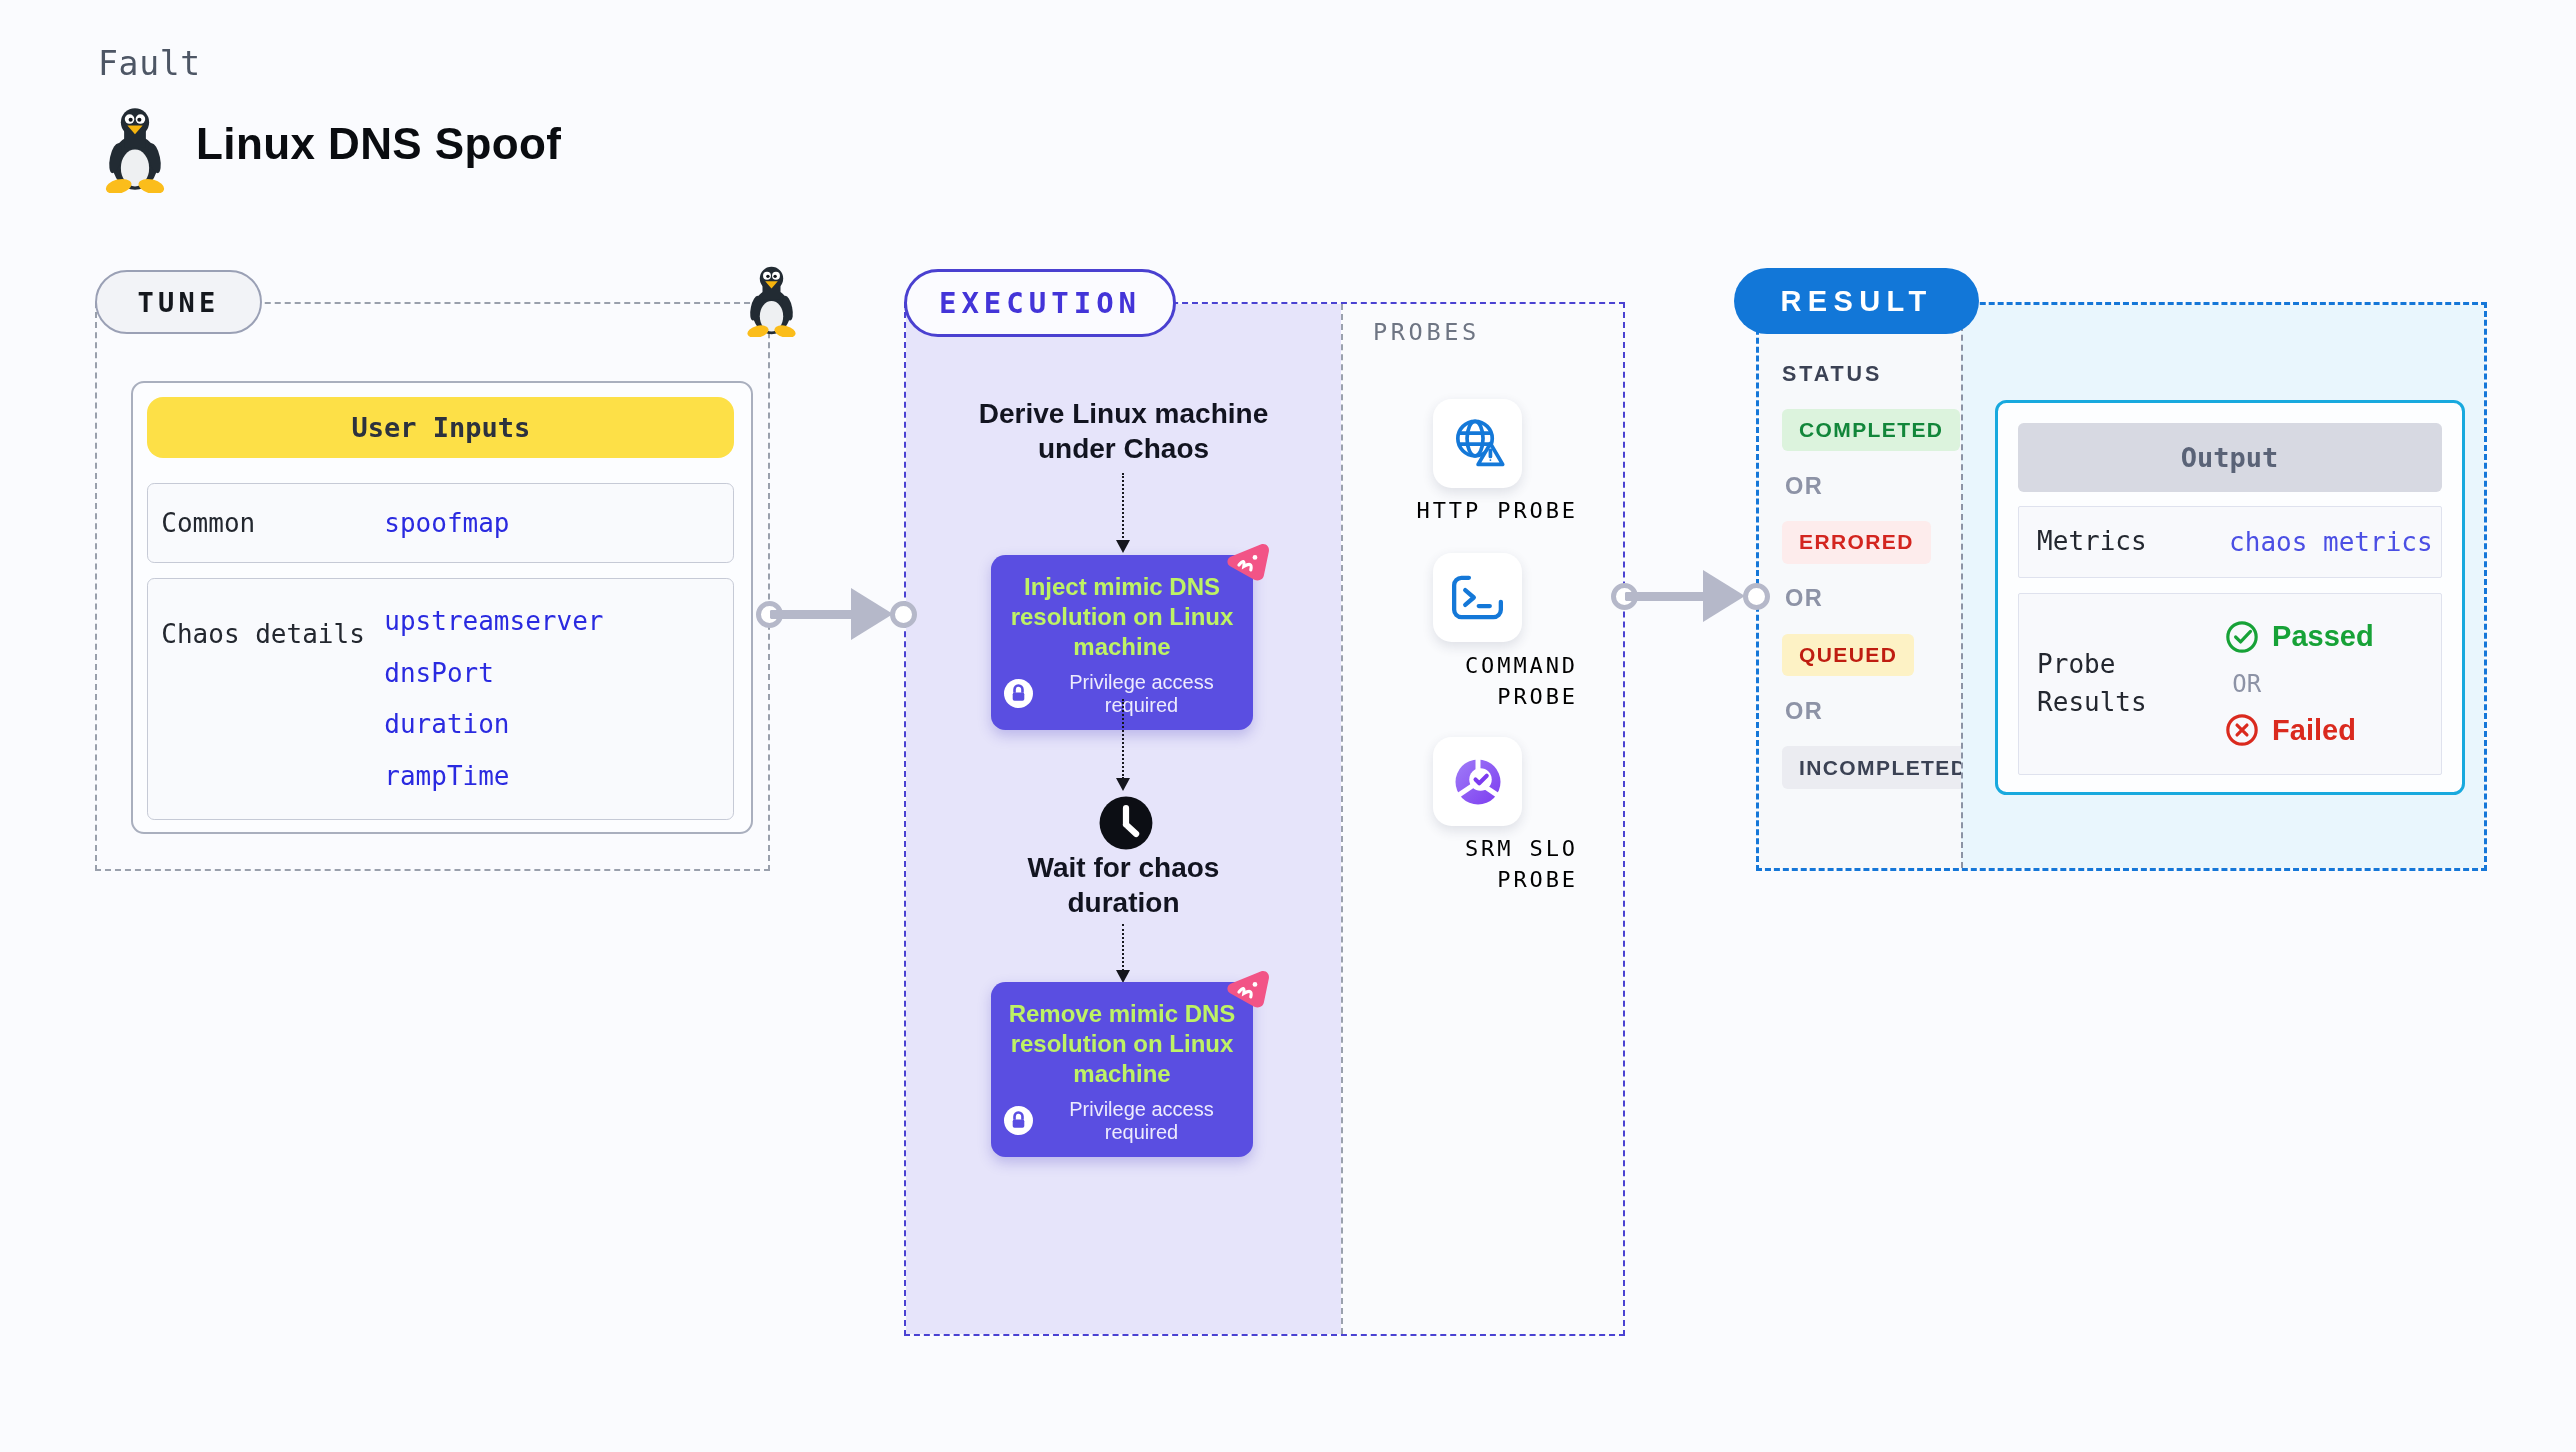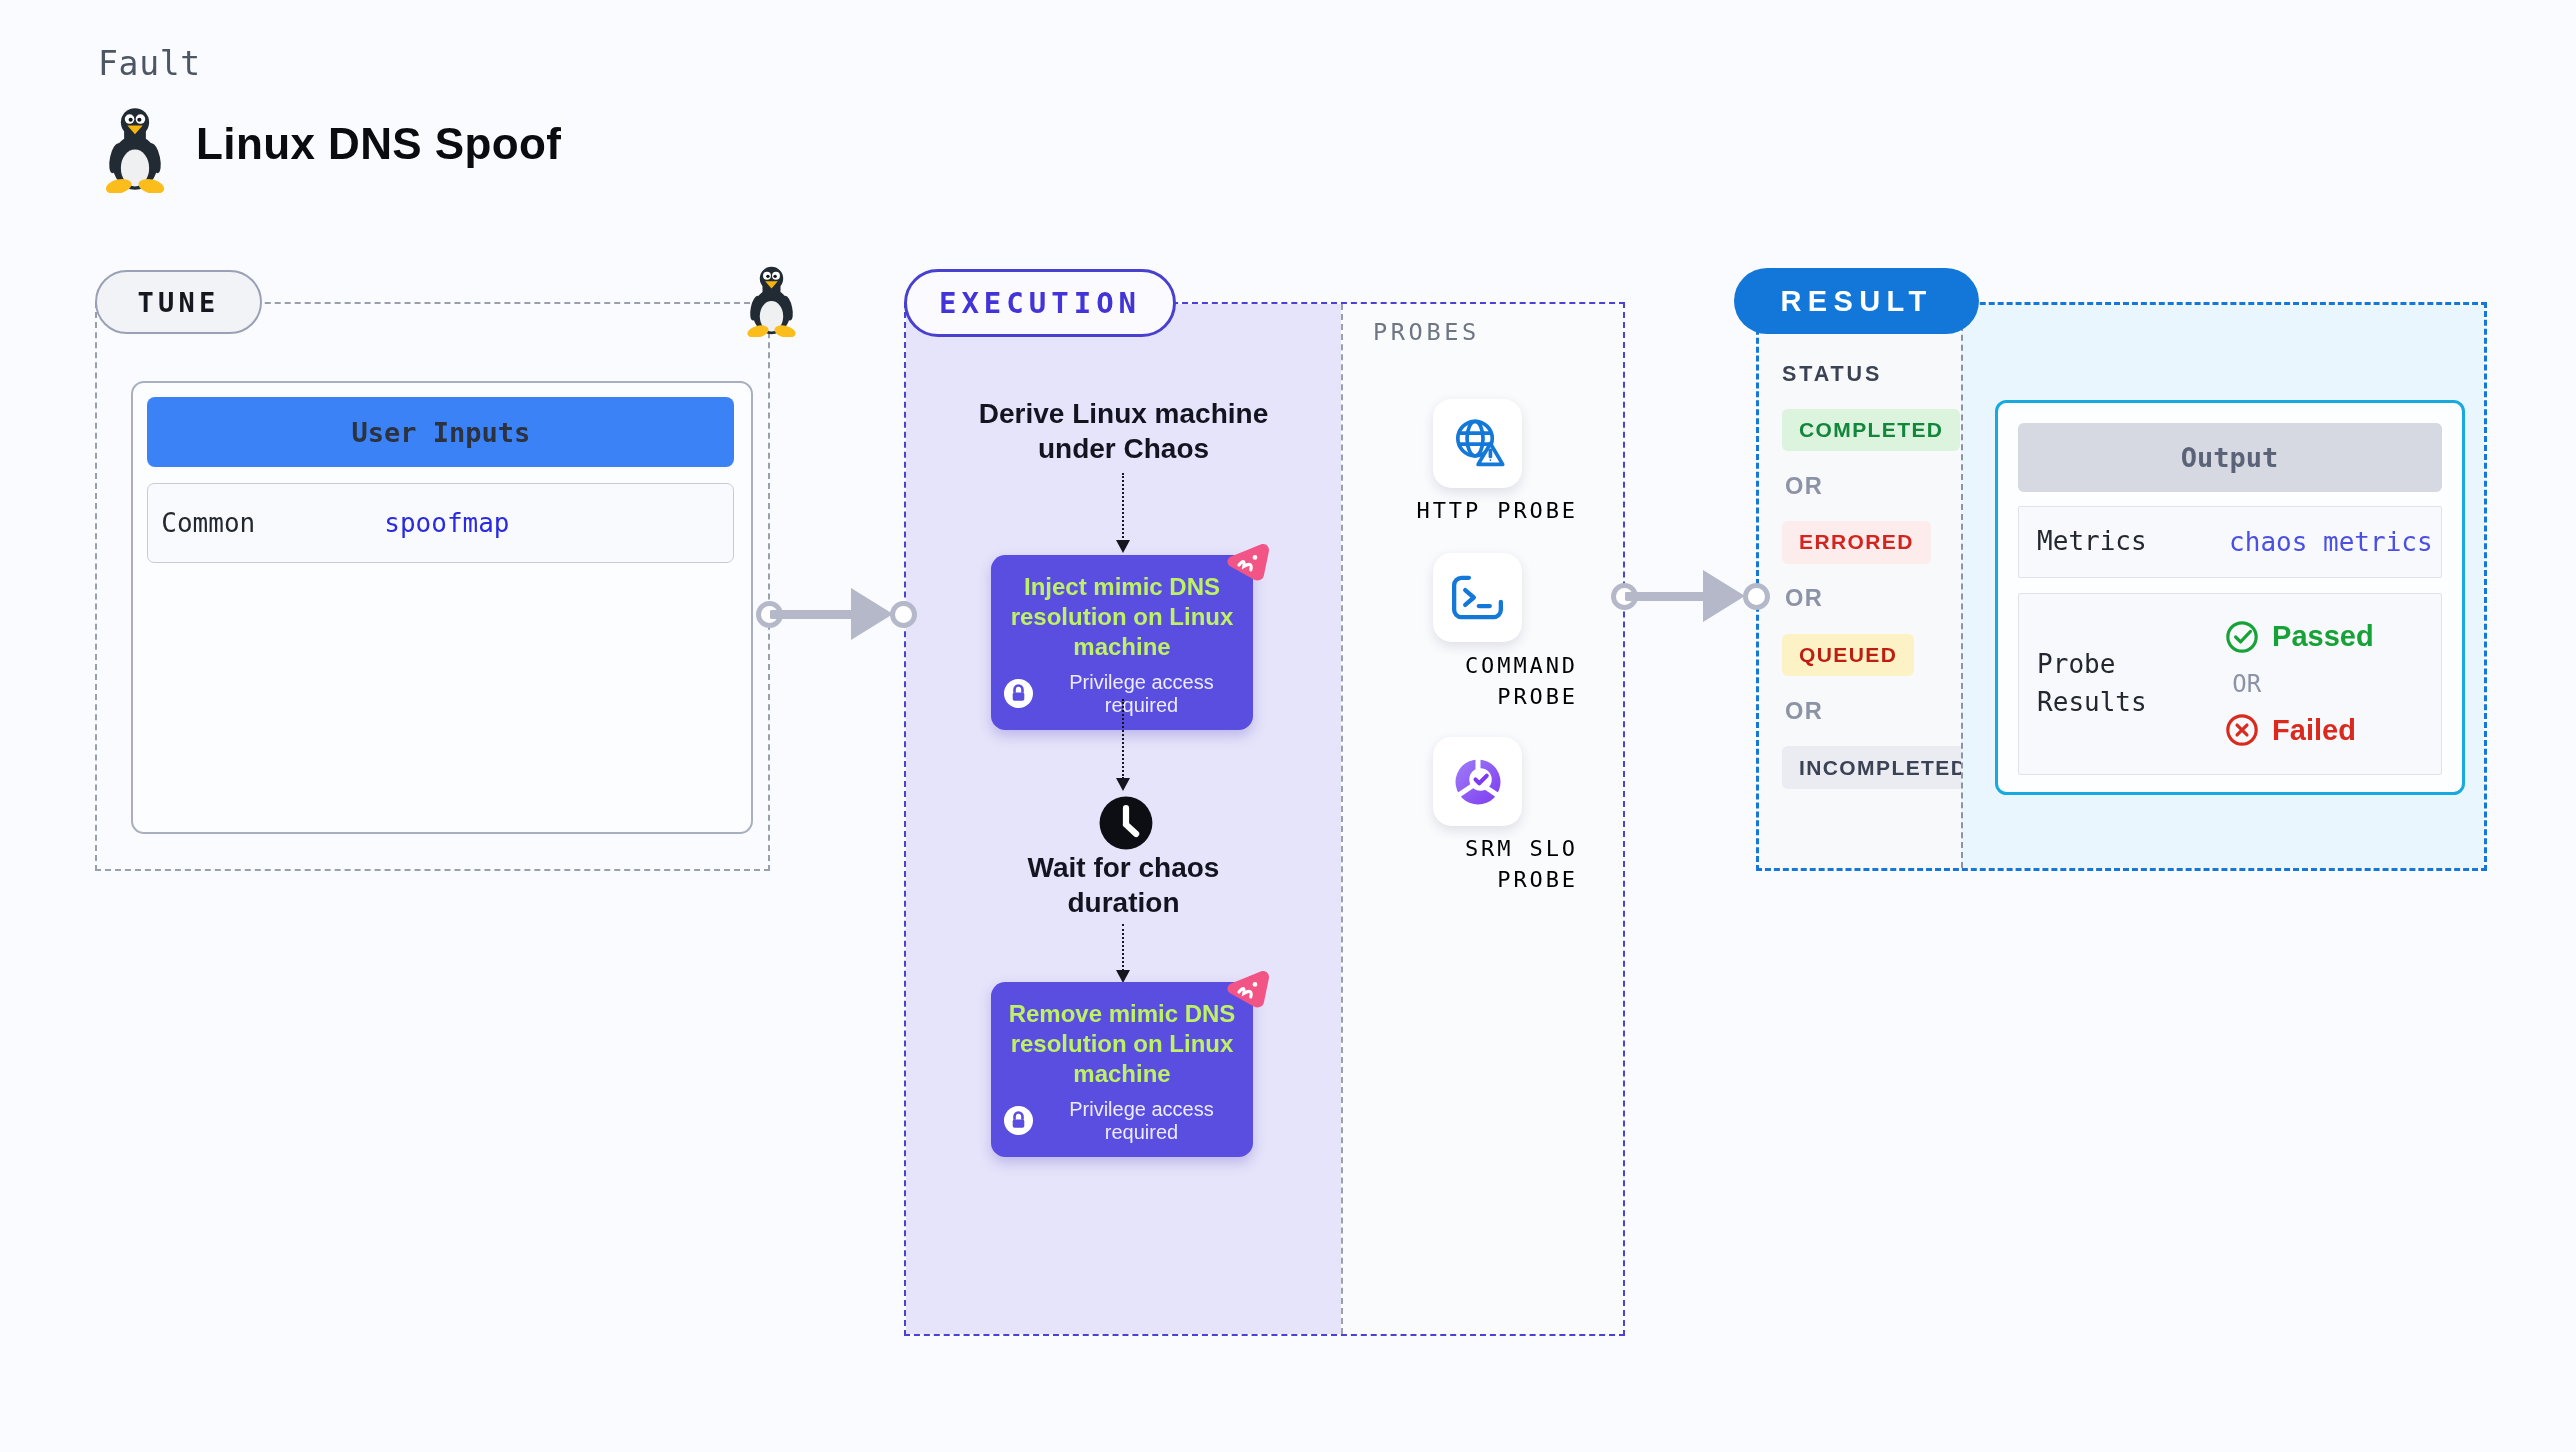--- a/index.html
+++ b/index.html
@@ -21,21 +21,21 @@
         font-size:29px;letter-spacing:5px;color:#4334d8;}
   .pill-result{left:1734px;top:268px;width:245px;height:66px;background:#1277d8;border:none;
         font-size:29px;letter-spacing:6.4px;color:#ffffff;font-family:"Liberation Sans","DejaVu Sans",sans-serif;}
 
   
   #tune-box{position:absolute;left:95px;top:302px;width:675px;height:569px;
         border:2.1px dashed #99a0ac;box-sizing:border-box;z-index:1;}
   .tux-small{position:absolute;left:742px;top:265px;width:59px;height:72px;z-index:7;}
   #user-inputs-card{position:absolute;left:34px;top:77px;width:622px;height:453px;background:#fcfdff;
         border:2.9px solid #a9afbe;border-radius:13px;box-sizing:border-box;}
-  .ui-header{position:absolute;left:14.3px;top:14.3px;width:587px;height:70px;background:#3b82f6;border-radius:8px;
+  .ui-header{position:absolute;left:14.3px;top:14.3px;width:587px;height:61px;background:#fde047;border-radius:16px;
         display:flex;align-items:center;justify-content:center;font-size:27px;font-weight:bold;color:#2c323e;}
   .ui-row{position:absolute;left:14.3px;width:587px;border:1.4px solid #c6cad6;border-radius:7.2px;background:#f9fafd;
         box-sizing:border-box;display:flex;}
   .ui-row-label{width:236px;padding-left:13px;font-size:26px;color:#23272f;box-sizing:border-box;}
   .ui-values{display:flex;flex-direction:column;justify-content:center;gap:21.5px;}
   .ui-link{font-size:26px;color:#2a2ae0;}
   #row-common{top:100px;height:80px;align-items:center;}
   #row-chaos{top:195px;height:242px;align-items:flex-start;}
   #row-chaos .ui-row-label{padding-top:40px;}
   #row-chaos .ui-values{padding-top:27px;}
@@ -154,20 +154,29 @@
     </svg>
   <div id="tune-box">
     <div id="user-inputs-card">
       <div class="ui-header mono">User Inputs</div>
       <div class="ui-row" id="row-common">
         <div class="ui-row-label mono">Common</div>
         <div class="ui-values">
           <span class="ui-link mono">spoofmap</span>
         </div>
       </div>
+      <div class="ui-row" id="row-chaos">
+        <div class="ui-row-label mono">Chaos details</div>
+        <div class="ui-values">
+          <span class="ui-link mono">upstreamserver</span>
+          <span class="ui-link mono">dnsPort</span>
+          <span class="ui-link mono">duration</span>
+          <span class="ui-link mono">rampTime</span>
+        </div>
+      </div>
     </div>
   </div>
 
   <div class="arrow">
     <div class="arrow-ring" style="left:756px;top:601px"></div>
     <div class="arrow-line" style="left:770px;top:610px;width:85px"></div>
     <div class="arrow-head" style="left:851px;top:588px"></div>
     <div class="arrow-ring" style="left:890px;top:601px"></div>
   </div>
 

